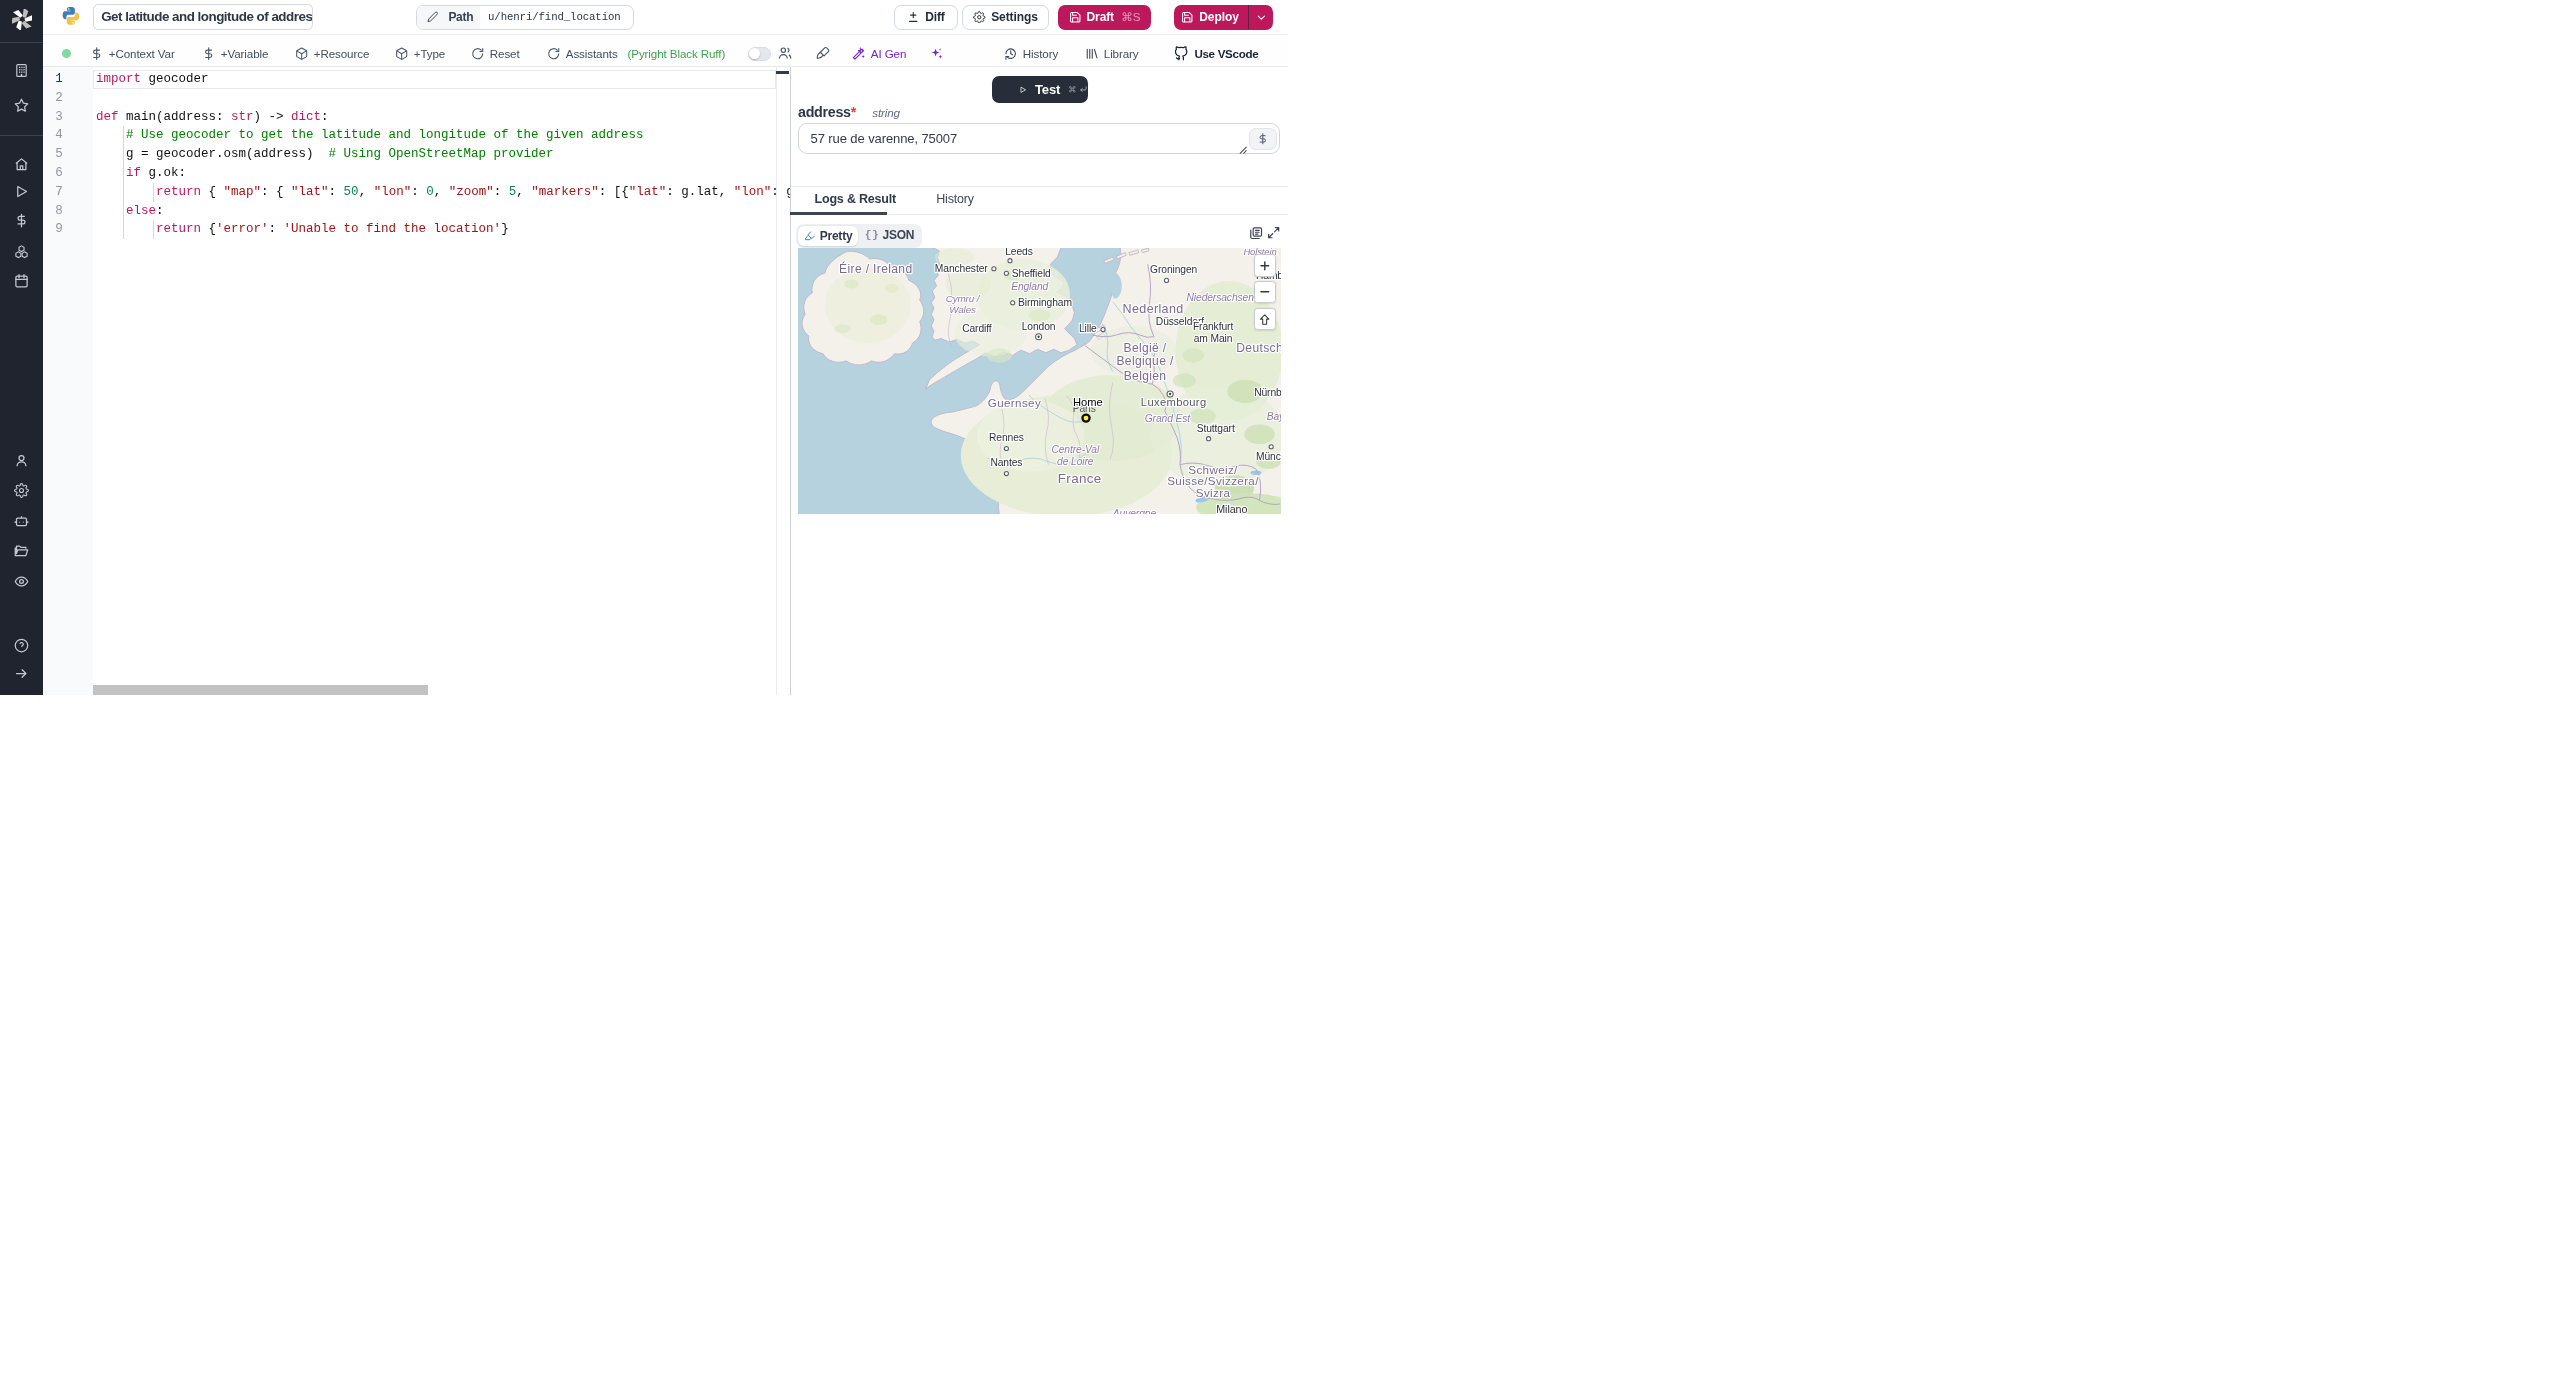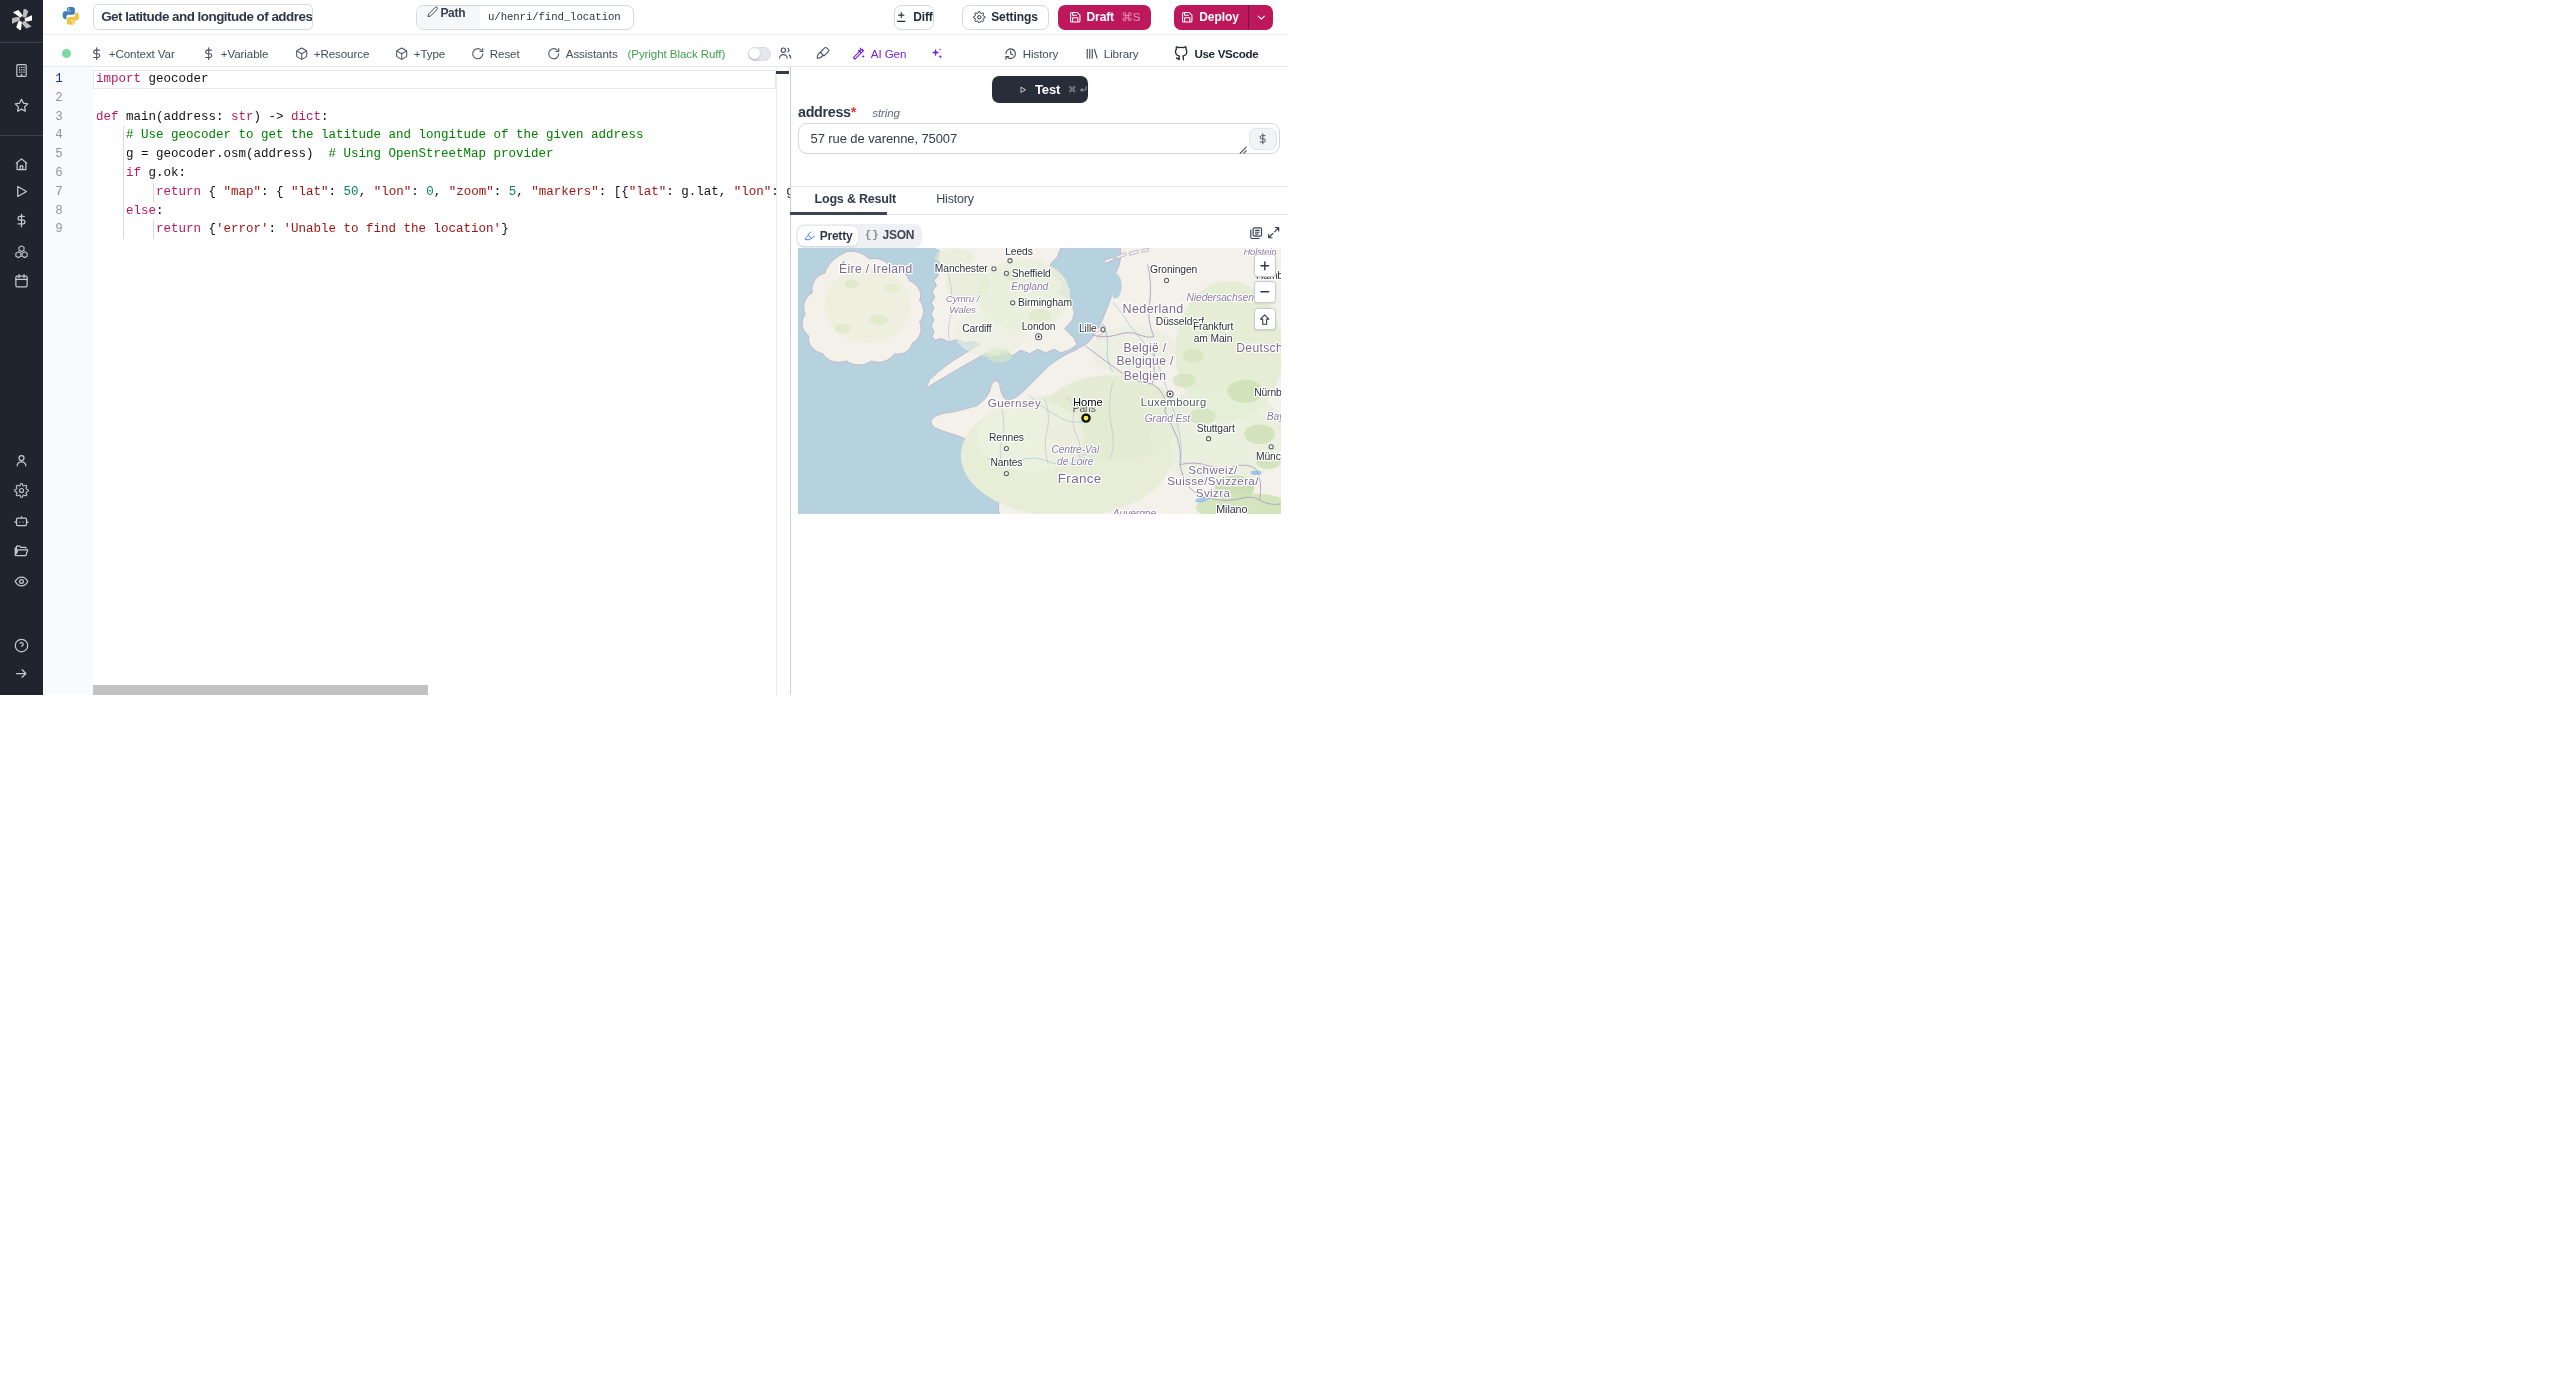--- a/index.html
+++ b/index.html
@@ -152,29 +152,29 @@
 <div id="header">
 
 <svg class="abs" style="left:18px;top:6.3px" width="19.7" height="19.7" viewBox="0 0 24 24">
   <path fill="#3d7cb8" d="M11.9 1.2c-5 0-4.7 2.2-4.7 2.2v2.3h4.8v.7H5.3S2 6 2 11.1s2.9 4.9 2.9 4.9h1.7v-2.4s-.1-2.9 2.8-2.9h4.8s2.7 0 2.7-2.6V4s.4-2.8-5-2.8zm-2.6 1.5a.86.86 0 1 1 0 1.7.86.86 0 0 1 0-1.7z"></path>
   <path fill="#f0c542" d="M12.1 22.8c5 0 4.7-2.2 4.7-2.2v-2.3H12v-.7h6.7S22 18 22 12.9s-2.9-4.9-2.9-4.9h-1.7v2.4s.1 2.9-2.8 2.9h-4.8s-2.7 0-2.7 2.6V20s-.4 2.8 5 2.8zm2.6-1.5a.86.86 0 1 1 0-1.7.86.86 0 0 1 0 1.7z"></path>
 </svg>
 <div class="abs" style="left:50px;top:3.6px;width:220px;height:26px;border:0.9px solid #d4d9df;border-radius:5.4px;overflow:hidden;display:flex;align-items:center">
   <div style="padding-left:7.2px;font-size:13.4px;font-weight:700;color:#2d3748;white-space:nowrap;letter-spacing:-0.5px">Get latitude and longitude of address</div>
 </div>
 <div class="abs" style="left:373px;top:4.5px;width:218px;height:25px;border:0.9px solid #d4d9df;border-radius:7.2px;overflow:hidden;display:flex;align-items:stretch">
-  <div style="width:63px;background:#f6f7f8;display:flex;gap:2px;padding-left:9.8px">
+  <div style="width:63px;background:#f6f7f8;display:flex;align-items:center;gap:10px;padding-left:9.8px">
     <svg width="11.6" height="11.6" viewBox="0 0 24 24" fill="none" stroke="#3c4654" stroke-width="2">
           <path d="M17 3a2.8 2.8 0 1 1 4 4L7.5 20.5 2 22l1.5-5.5z"></path>
         </svg>
     <span style="font-size:12px;font-weight:700;color:#374151;letter-spacing:-0.3px">Path</span>
   </div>
   <div style="flex:1;display:flex;align-items:center;padding-left:8px;font-family:'Liberation Mono',monospace;font-size:10.7px;letter-spacing:-0.1px;color:#2b3545">u/henri/find_location</div>
 </div>
-<div class="btn" style="left:851px;width:40px">
+<div class="btn" style="left:851px;width:64px">
   <svg viewBox="0 0 24 24" fill="none" stroke="#242d3b" stroke-width="2.1" stroke-linecap="round">
         <path d="M12 3v10M7 8h10M5 20h14"></path>
       </svg>
   <span>Diff</span>
 </div>
 <div class="btn" style="left:919px;width:87px">
   <svg viewBox="0 0 24 24" fill="none" stroke="#242d3b" stroke-width="1.9">
         <circle cx="12" cy="12" r="3.2"></circle>
         <path d="M19.4 15a1.65 1.65 0 0 0 .33 1.82l.06.06a2 2 0 1 1-2.83 2.83l-.06-.06a1.65 1.65 0 0 0-1.82-.33 1.65 1.65 0 0 0-1 1.51V21a2 2 0 1 1-4 0v-.09A1.65 1.65 0 0 0 9 19.4a1.65 1.65 0 0 0-1.82.33l-.06.06a2 2 0 1 1-2.83-2.83l.06-.06a1.65 1.65 0 0 0 .33-1.82 1.65 1.65 0 0 0-1.51-1H3a2 2 0 1 1 0-4h.09A1.65 1.65 0 0 0 4.6 9a1.65 1.65 0 0 0-.33-1.82l-.06-.06a2 2 0 1 1 2.83-2.83l.06.06a1.65 1.65 0 0 0 1.82.33H9a1.65 1.65 0 0 0 1-1.51V3a2 2 0 1 1 4 0v.09a1.65 1.65 0 0 0 1 1.51 1.65 1.65 0 0 0 1.82-.33l.06-.06a2 2 0 1 1 2.83 2.83l-.06.06a1.65 1.65 0 0 0-.33 1.82V9a1.65 1.65 0 0 0 1.51 1H21a2 2 0 1 1 0 4h-.09a1.65 1.65 0 0 0-1.51 1z"></path>
       </svg>

